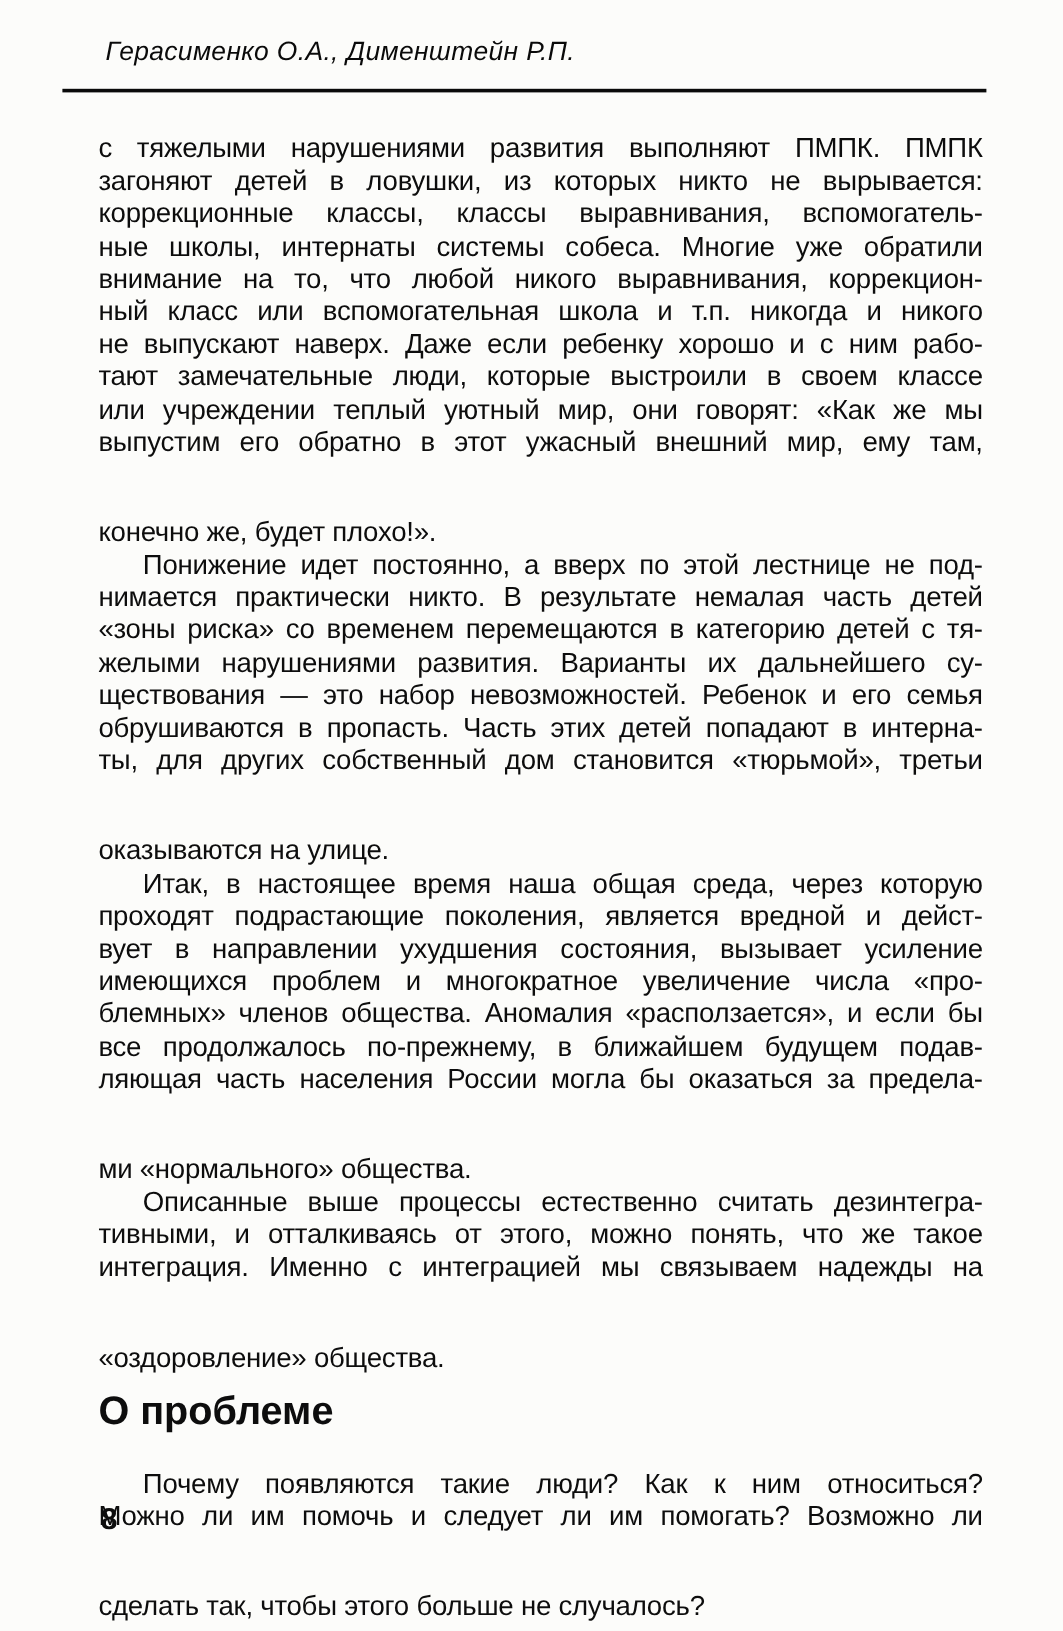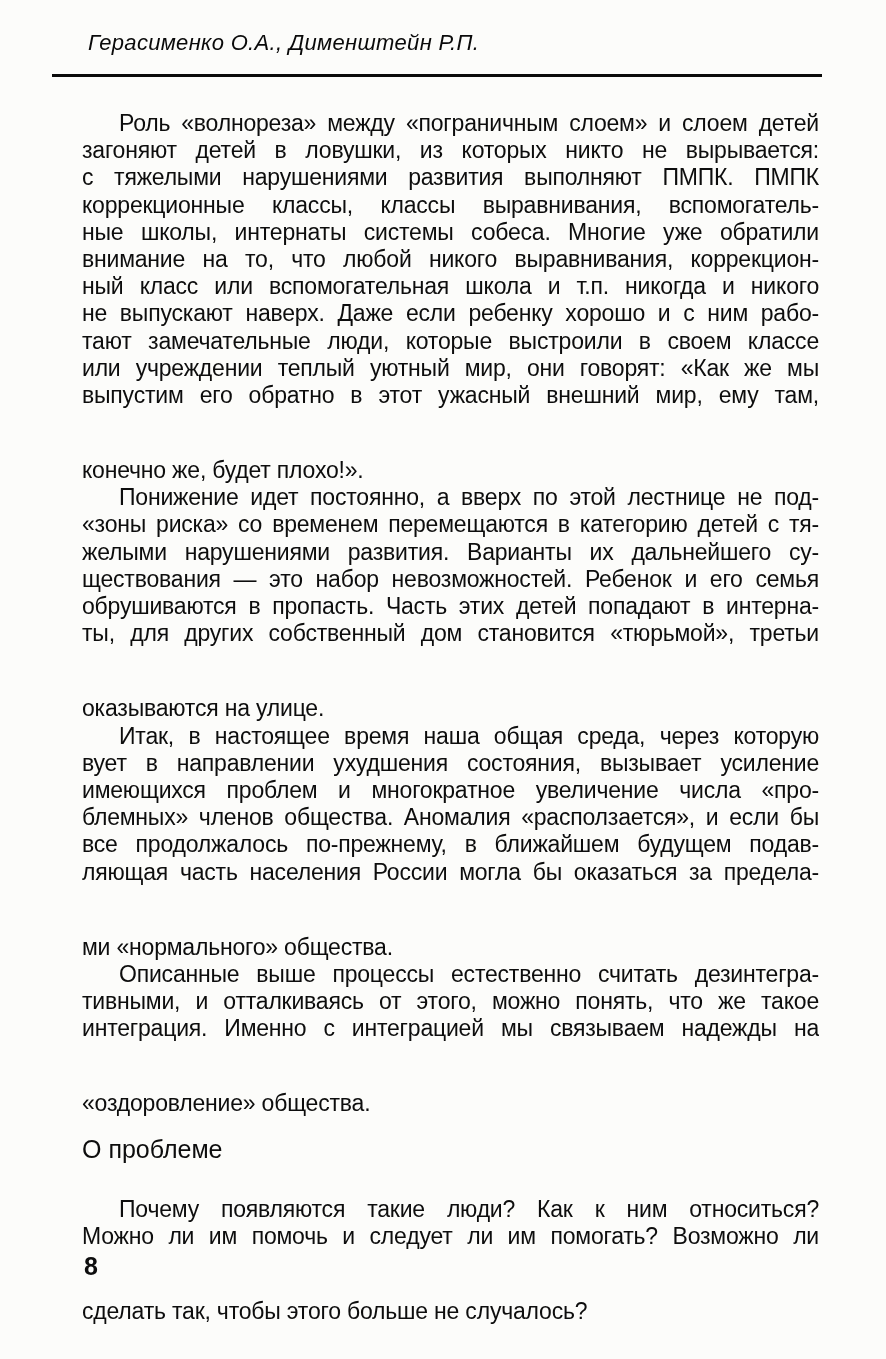--- a/index.html
+++ b/index.html
@@ -39,22 +39,22 @@
   .line {
     text-align: justify;
     text-align-last: justify;
     height: 27.2px;
     overflow: hidden;
     white-space: nowrap;
   }
   .line.first { text-indent: 37px; }
   .line.last { text-align-last: left; margin-top: 48px; }
   .section-heading {
-    font-weight: normal;
-    font-size: 25px;
+    font-weight: bold;
+    font-size: 33px;
     line-height: 30px;
     margin: 16px 0 32px 0;
     letter-spacing: 0;
   }
   .page-number {
     position: absolute; left: 84px; top: 1252px;
     font-weight: bold;
     font-size: 25px;
   }
 </style>
@@ -64,44 +64,45 @@
 <div class="page">
 
   <div class="header-authors">Герасименко О.А., Дименштейн Р.П.</div>
 
   <div class="divider"></div>
 
   <div class="textblock">
 
     <div>
         <div class="paragraph">
-          <div class="line first">Роль «волнореза» между «пограничным слоем» и слоем детей</div>
+          <div class="line">с тяжелыми нарушениями развития выполняют ПМПК. ПМПК</div>
           <div class="line">загоняют детей в ловушки, из которых никто не вырывается:</div>
-          <div class="line">с тяжелыми нарушениями развития выполняют ПМПК. ПМПК</div>
           <div class="line">коррекционные классы, классы выравнивания, вспомогатель-</div>
           <div class="line">ные школы, интернаты системы собеса. Многие уже обратили</div>
           <div class="line">внимание на то, что любой никого выравнивания, коррекцион-</div>
           <div class="line">ный класс или вспомогательная школа и т.п. никогда и никого</div>
           <div class="line">не выпускают наверх. Даже если ребенку хорошо и с ним рабо-</div>
           <div class="line">тают замечательные люди, которые выстроили в своем классе</div>
           <div class="line">или учреждении теплый уютный мир, они говорят: «Как же мы</div>
           <div class="line">выпустим его обратно в этот ужасный внешний мир, ему там,</div>
           <div class="line last">конечно же, будет плохо!».</div>
         </div>
         <div class="paragraph">
           <div class="line first">Понижение идет постоянно, а вверх по этой лестнице не под-</div>
+          <div class="line">нимается практически никто. В результате немалая часть детей</div>
           <div class="line">«зоны риска» со временем перемещаются в категорию детей с тя-</div>
           <div class="line">желыми нарушениями развития. Варианты их дальнейшего су-</div>
           <div class="line">ществования — это набор невозможностей. Ребенок и его семья</div>
           <div class="line">обрушиваются в пропасть. Часть этих детей попадают в интерна-</div>
           <div class="line">ты, для других собственный дом становится «тюрьмой», третьи</div>
           <div class="line last">оказываются на улице.</div>
         </div>
         <div class="paragraph">
           <div class="line first">Итак, в настоящее время наша общая среда, через которую</div>
+          <div class="line">проходят подрастающие поколения, является вредной и дейст-</div>
           <div class="line">вует в направлении ухудшения состояния, вызывает усиление</div>
           <div class="line">имеющихся проблем и многократное увеличение числа «про-</div>
           <div class="line">блемных» членов общества. Аномалия «расползается», и если бы</div>
           <div class="line">все продолжалось по-прежнему, в ближайшем будущем подав-</div>
           <div class="line">ляющая часть населения России могла бы оказаться за предела-</div>
           <div class="line last">ми «нормального» общества.</div>
         </div>
         <div class="paragraph">
           <div class="line first">Описанные выше процессы естественно считать дезинтегра-</div>
           <div class="line">тивными, и отталкиваясь от этого, можно понять, что же такое</div>

